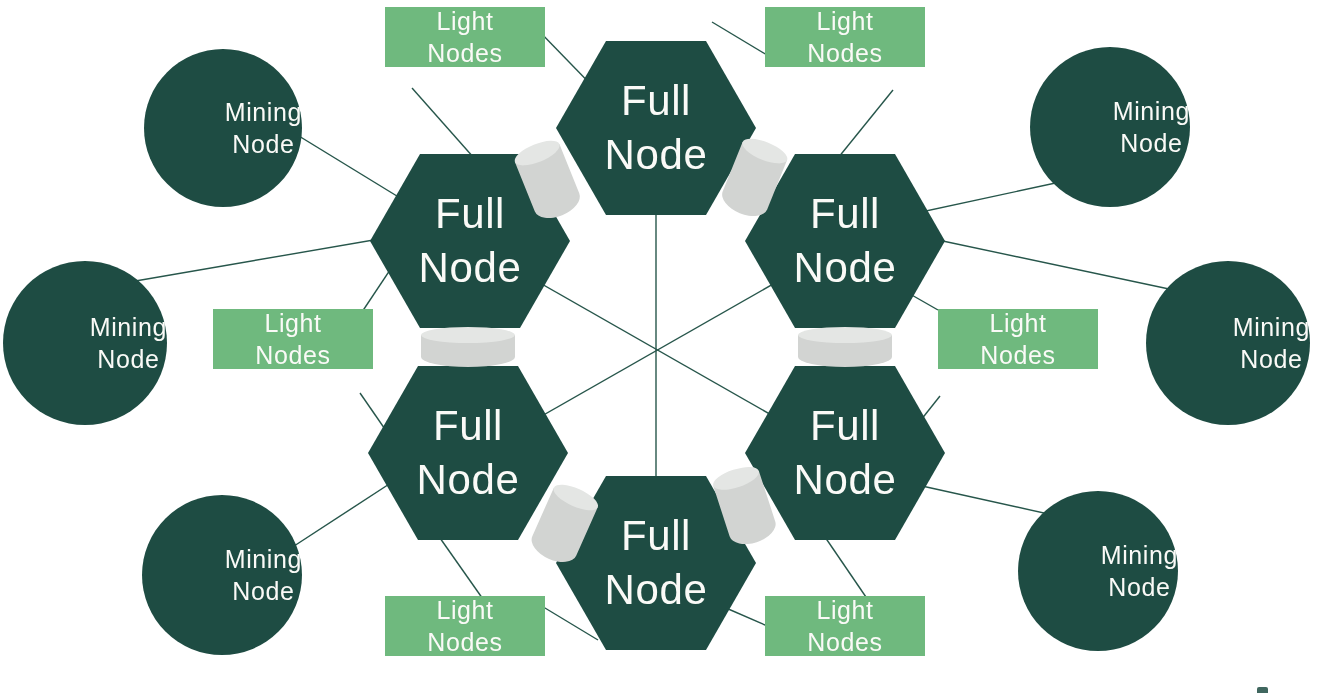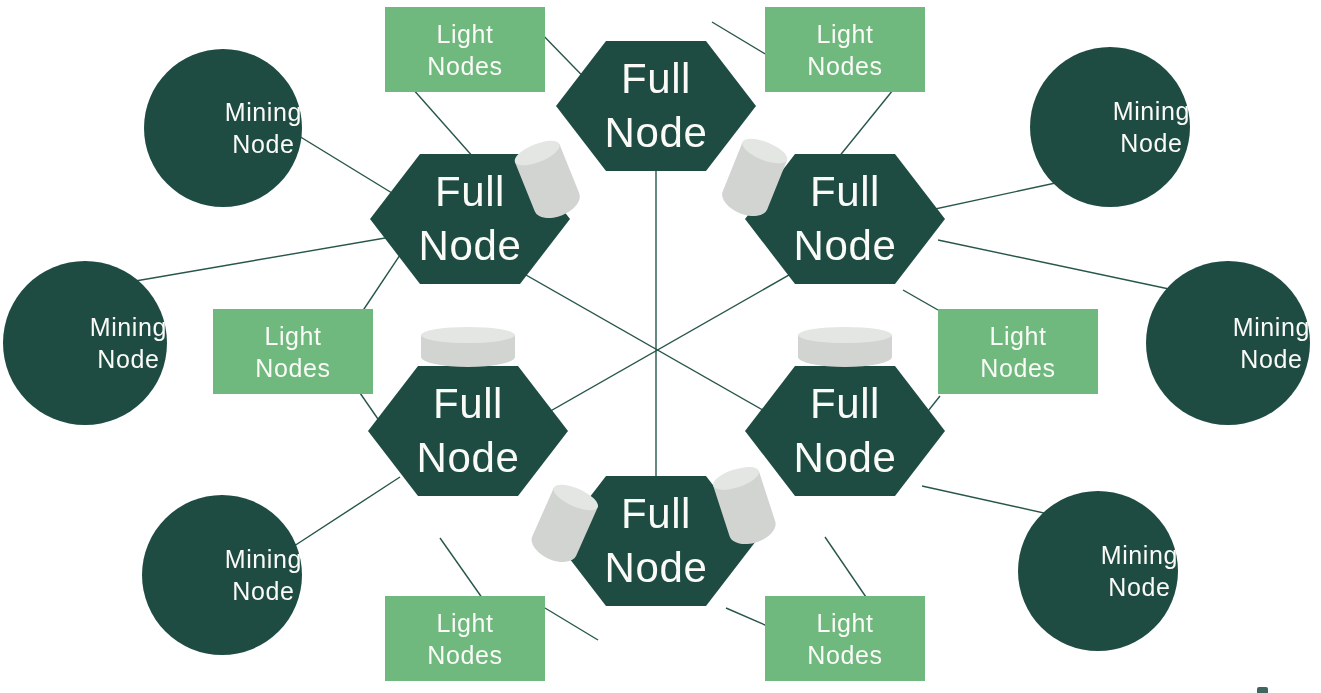--- a/index.html
+++ b/index.html
@@ -6,31 +6,31 @@
   #stage{
     position:relative;
     width:1321px;height:693px;
     background:var(--bg,#ffffff);
     overflow:hidden;
     font-family:"Liberation Sans","DejaVu Sans",sans-serif;
   }
   #wires{position:absolute;left:0;top:0;z-index:1;}
   .node{position:absolute;display:flex;align-items:center;justify-content:center;text-align:center;}
   .hex{
-    width:200px;height:130px;z-index:2;
+    width:200px;height:174px;z-index:2;
     background:var(--dark,#1E4C43);
     clip-path:polygon(25% 0,75% 0,100% 50%,75% 100%,25% 100%,0 50%);
   }
   .circle{
     border-radius:50%;z-index:2;
     background:var(--dark,#1E4C43);
     justify-content:flex-end;
   }
   .lightbox{
-    width:160px;height:85px;z-index:2;
+    width:160px;height:60px;z-index:2;
     background:var(--lightgreen,#6FB97E);
   }
   .label{
     color:var(--text,#FAFAF7);
     white-space:pre-line;
     letter-spacing:.6px;
   }
   .hex .label{font-size:42px;line-height:54px;}
   .circle .label,.lightbox .label{font-size:25px;line-height:32px;}
   .cyl{position:absolute;z-index:3;}

